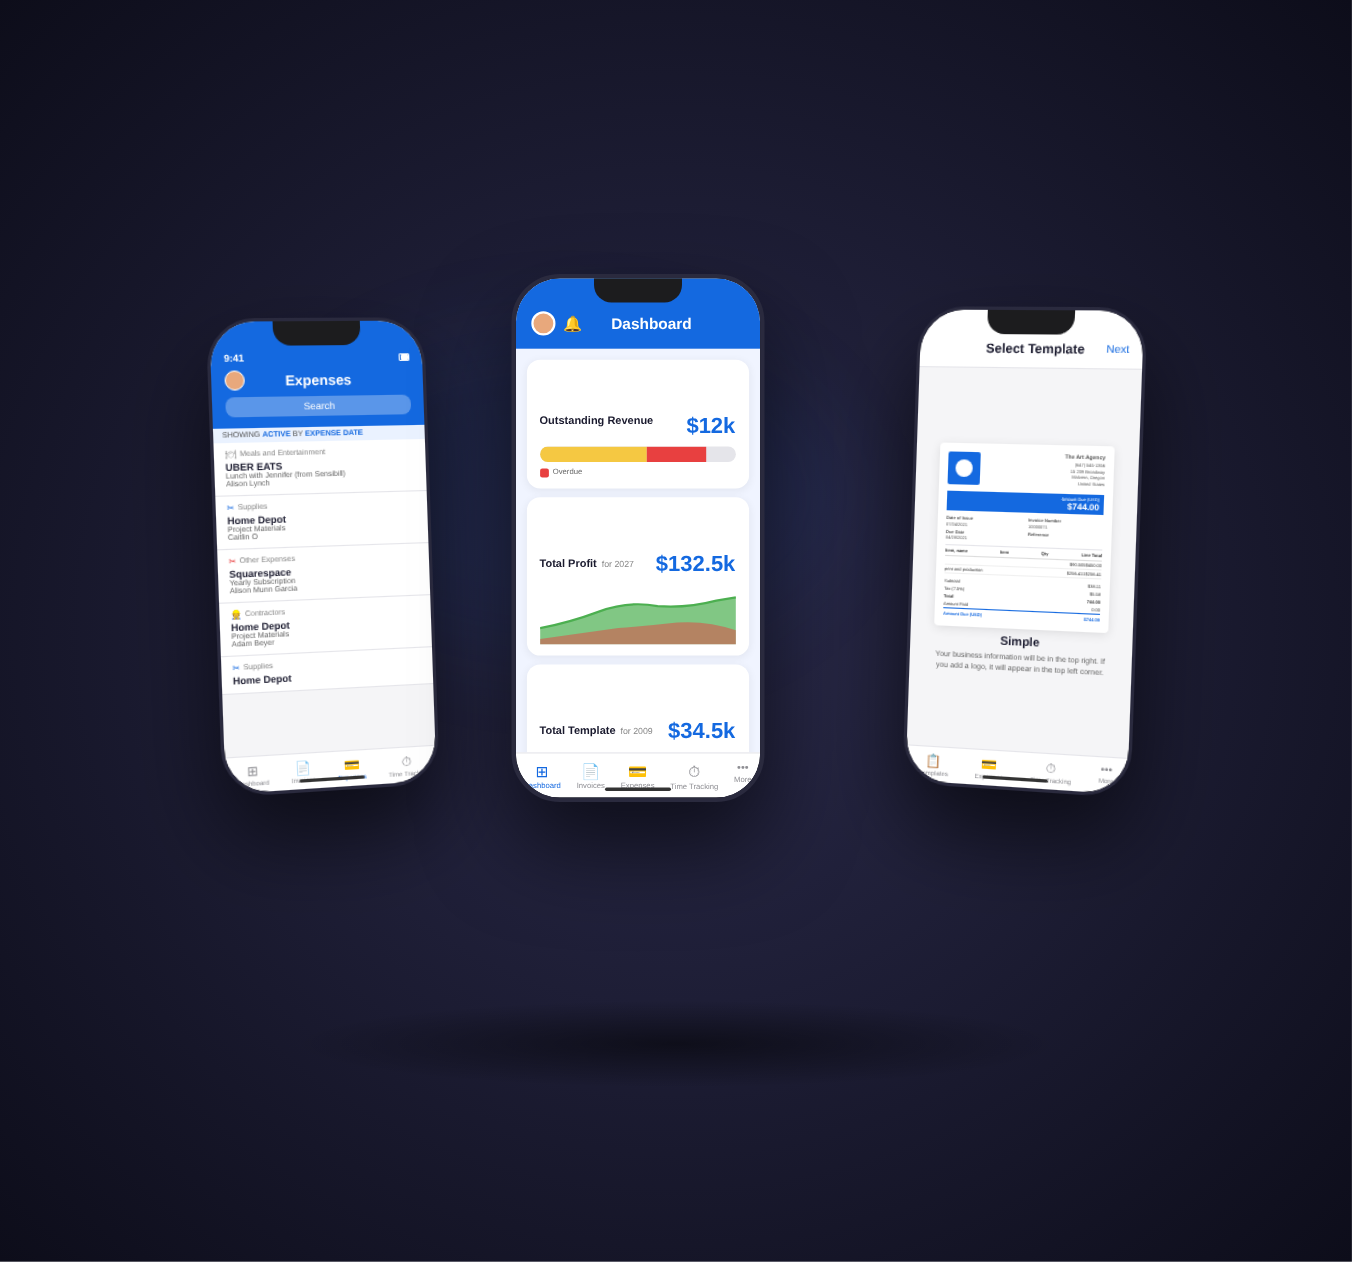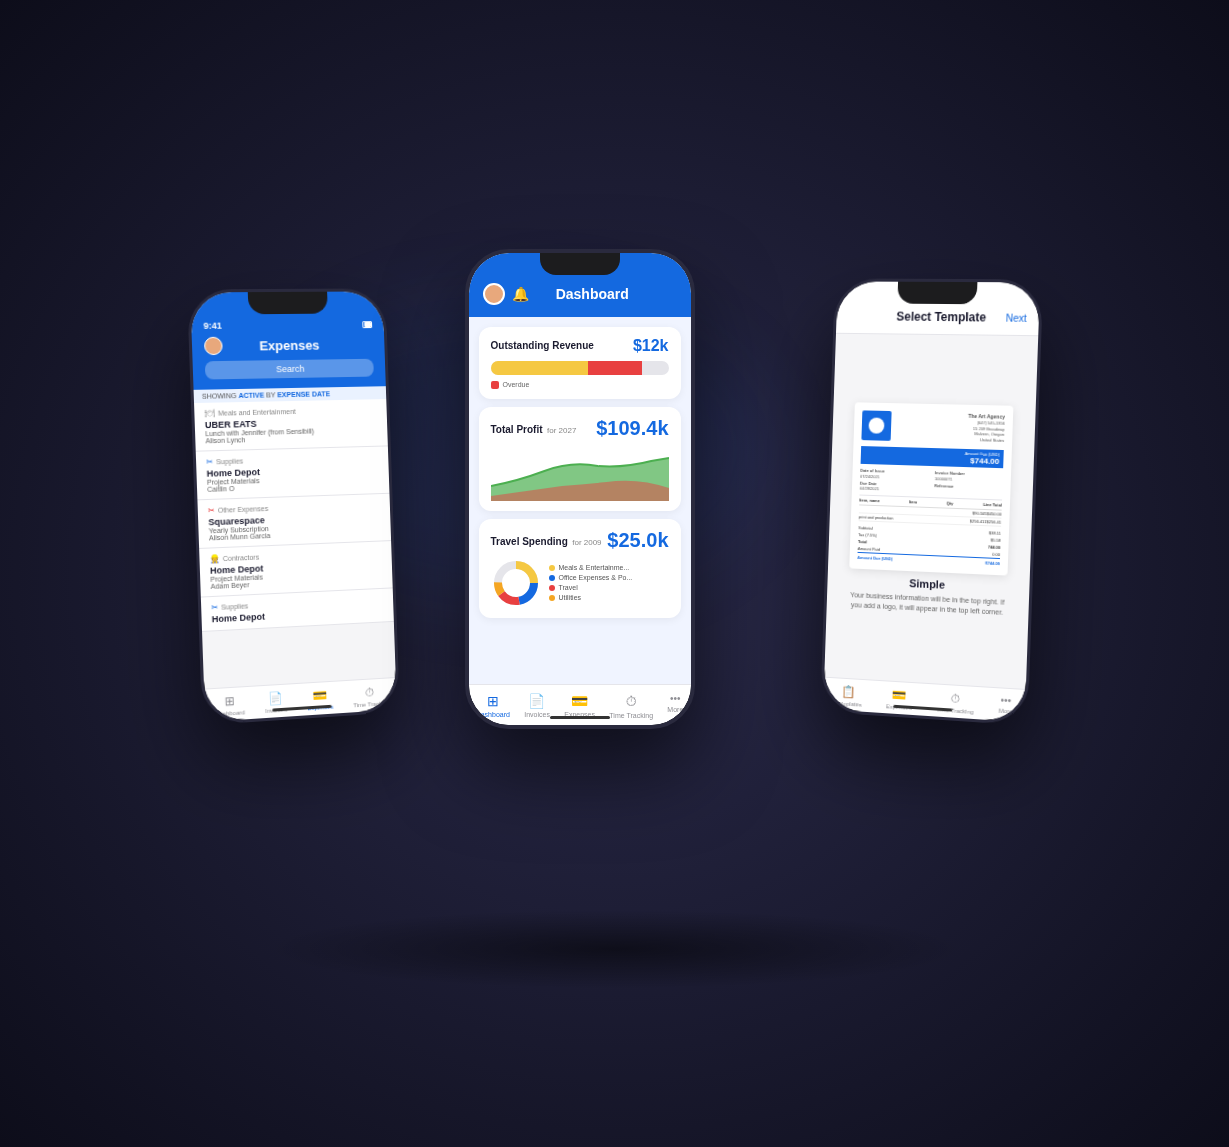--- a/index.html
+++ b/index.html
@@ -293,22 +293,23 @@
     .card-value {
       font-size: 20px;
       font-weight: 700;
       color: #1469e0;
       text-align: right;
     }
 
     .card-header {
       display: flex;
       justify-content: space-between;
-      align-items: center;
+      align-items: flex-start;
       margin-bottom: 6px;
+      margin-top: 40px;
     }
 
     
     .revenue-bar {
       height: 14px;
       border-radius: 7px;
       background: #e5e5ea;
       overflow: hidden;
       display: flex;
       margin-bottom: 6px;
@@ -719,60 +720,60 @@
           <div class="dash-avatar"></div>
           <span class="bell-icon">🔔</span>
           <div class="dash-title">Dashboard</div>
         </div>
 
         <div class="dash-content">
 
           <div class="card">
             <div class="card-header">
               <div class="card-title">Outstanding Revenue</div>
-              <div class="card-value" style="font-size:16px;">$12k</div>
+              <div class="card-value" style="font-size:20px;">$12k</div>
             </div>
             <div class="revenue-bar">
               <div class="revenue-yellow"></div>
               <div class="revenue-red"></div>
             </div>
             <div class="overdue-label">
               <div class="overdue-dot"></div>
               <span>Overdue</span>
             </div>
           </div>
 
           <div class="card">
             <div class="card-header">
               <div>
                 <span class="card-title">Total Profit</span>
                 <span class="card-subtitle">for 2027</span>
               </div>
-              <div class="card-value">$109.4k</div>
+              <div class="card-value">$132.5k</div>
             </div>
 
             <div class="profit-chart">
               <svg class="profit-svg" viewBox="0 0 200 55" preserveAspectRatio="none">
 
                 <path d="M0,40 Q30,35 60,25 Q90,15 120,20 Q150,22 180,15 L200,12 L200,55 L0,55 Z" fill="#4caf50" opacity="0.7"></path>
 
                 <path d="M0,50 Q40,45 80,40 Q110,38 140,35 Q170,33 200,42 L200,55 L0,55 Z" fill="#e84040" opacity="0.5"></path>
 
                 <path d="M0,40 Q30,35 60,25 Q90,15 120,20 Q150,22 180,15 L200,12" fill="none" stroke="#4caf50" stroke-width="2"></path>
               </svg>
             </div>
           </div>
 
           <div class="card">
             <div class="card-header">
               <div>
-                <span class="card-title">Travel Spending</span>
+                <span class="card-title">Total Template</span>
                 <span class="card-subtitle">for 2009</span>
               </div>
-              <div class="card-value">$25.0k</div>
+              <div class="card-value">$34.5k</div>
             </div>
             <div class="spending-bottom">
 
               <div class="donut-container">
                 <svg viewBox="0 0 50 50" width="50" height="50">
 
                   <circle cx="25" cy="25" r="18" fill="none" stroke="#e5e5ea" stroke-width="8"></circle>
 
                   <circle cx="25" cy="25" r="18" fill="none" stroke="#f5c842" stroke-width="8" stroke-dasharray="28 85" stroke-dashoffset="0" transform="rotate(-90 25 25)"></circle>
 

